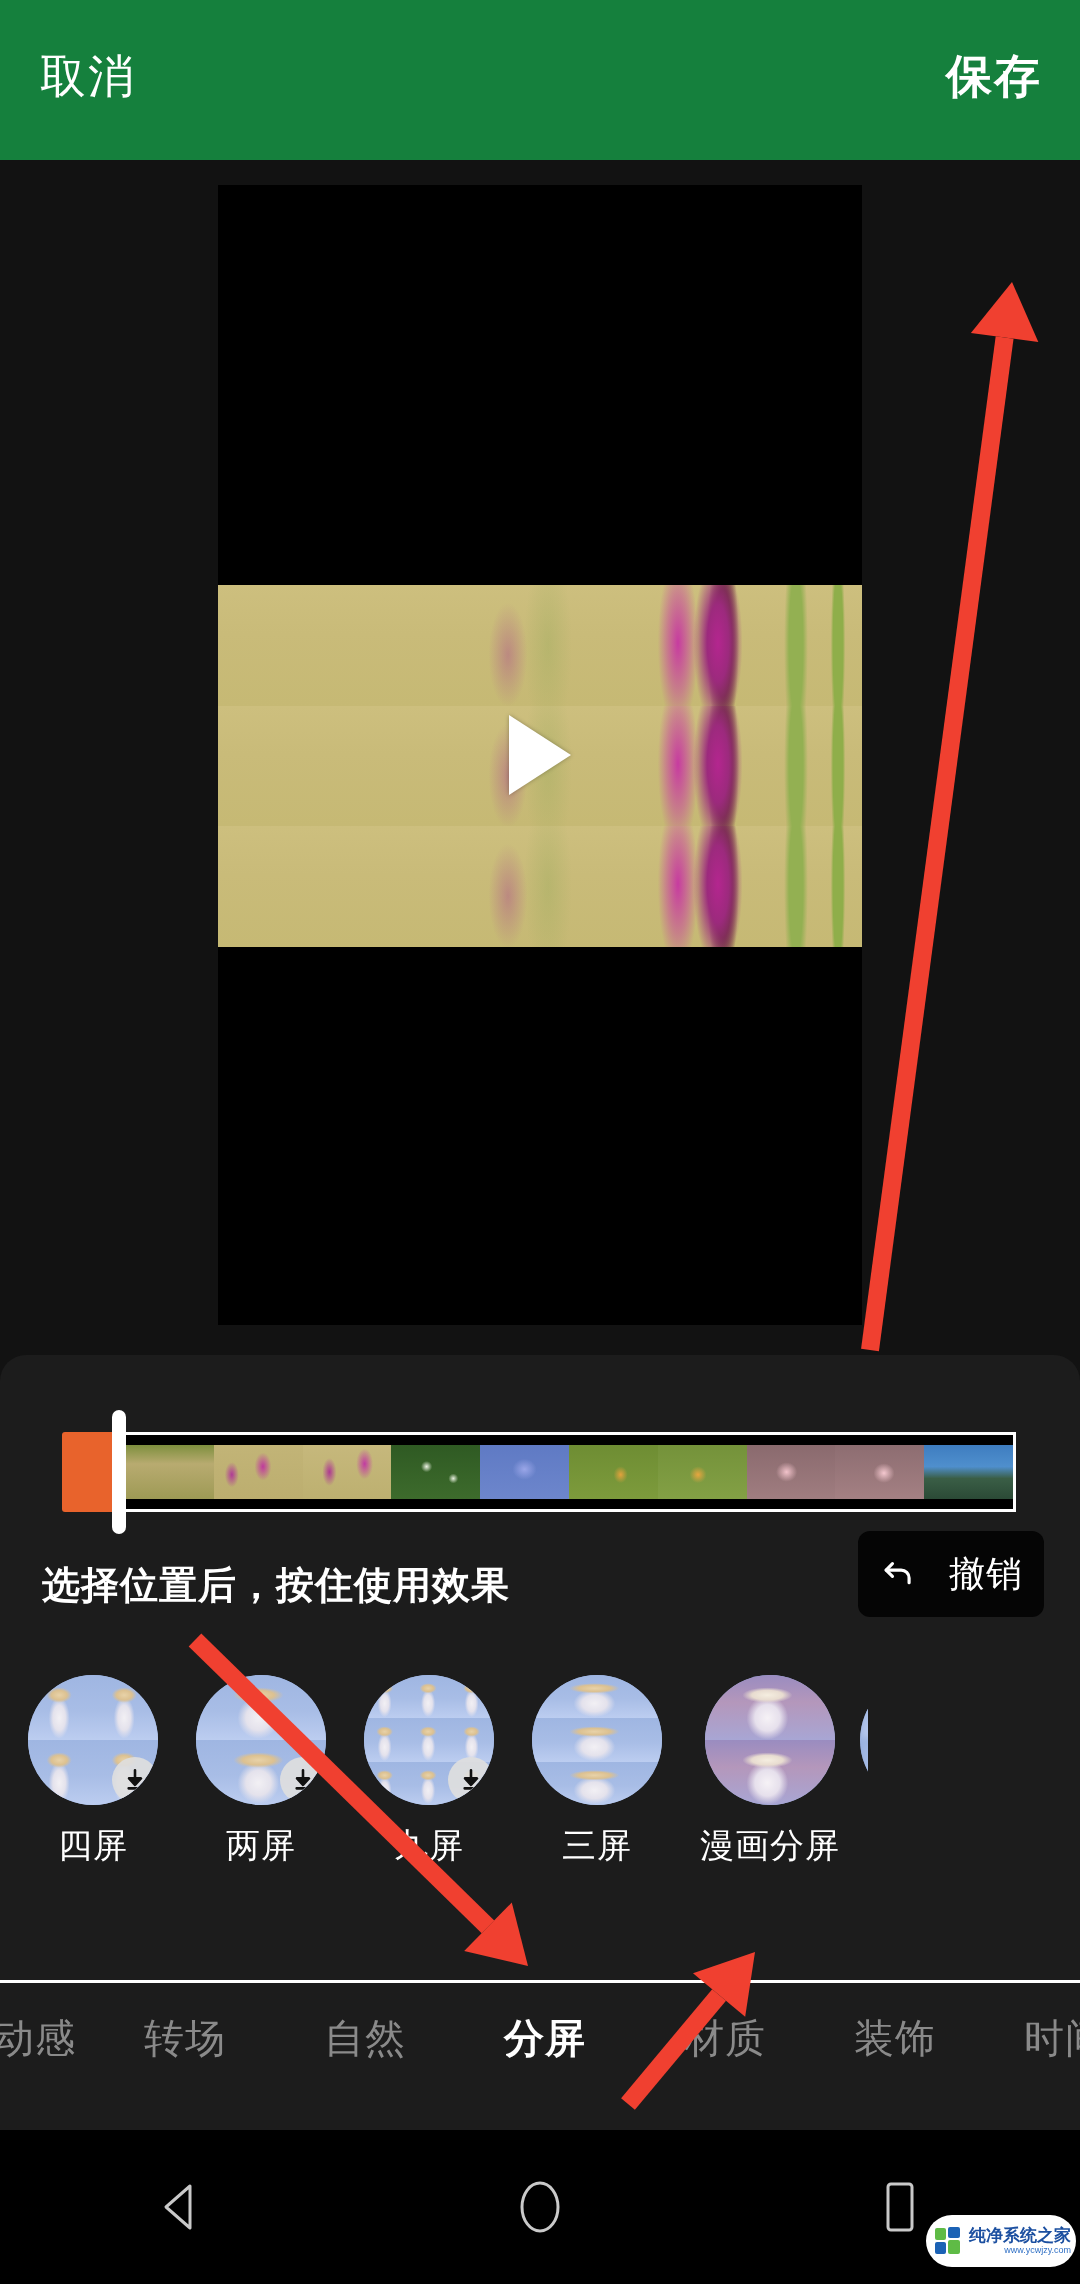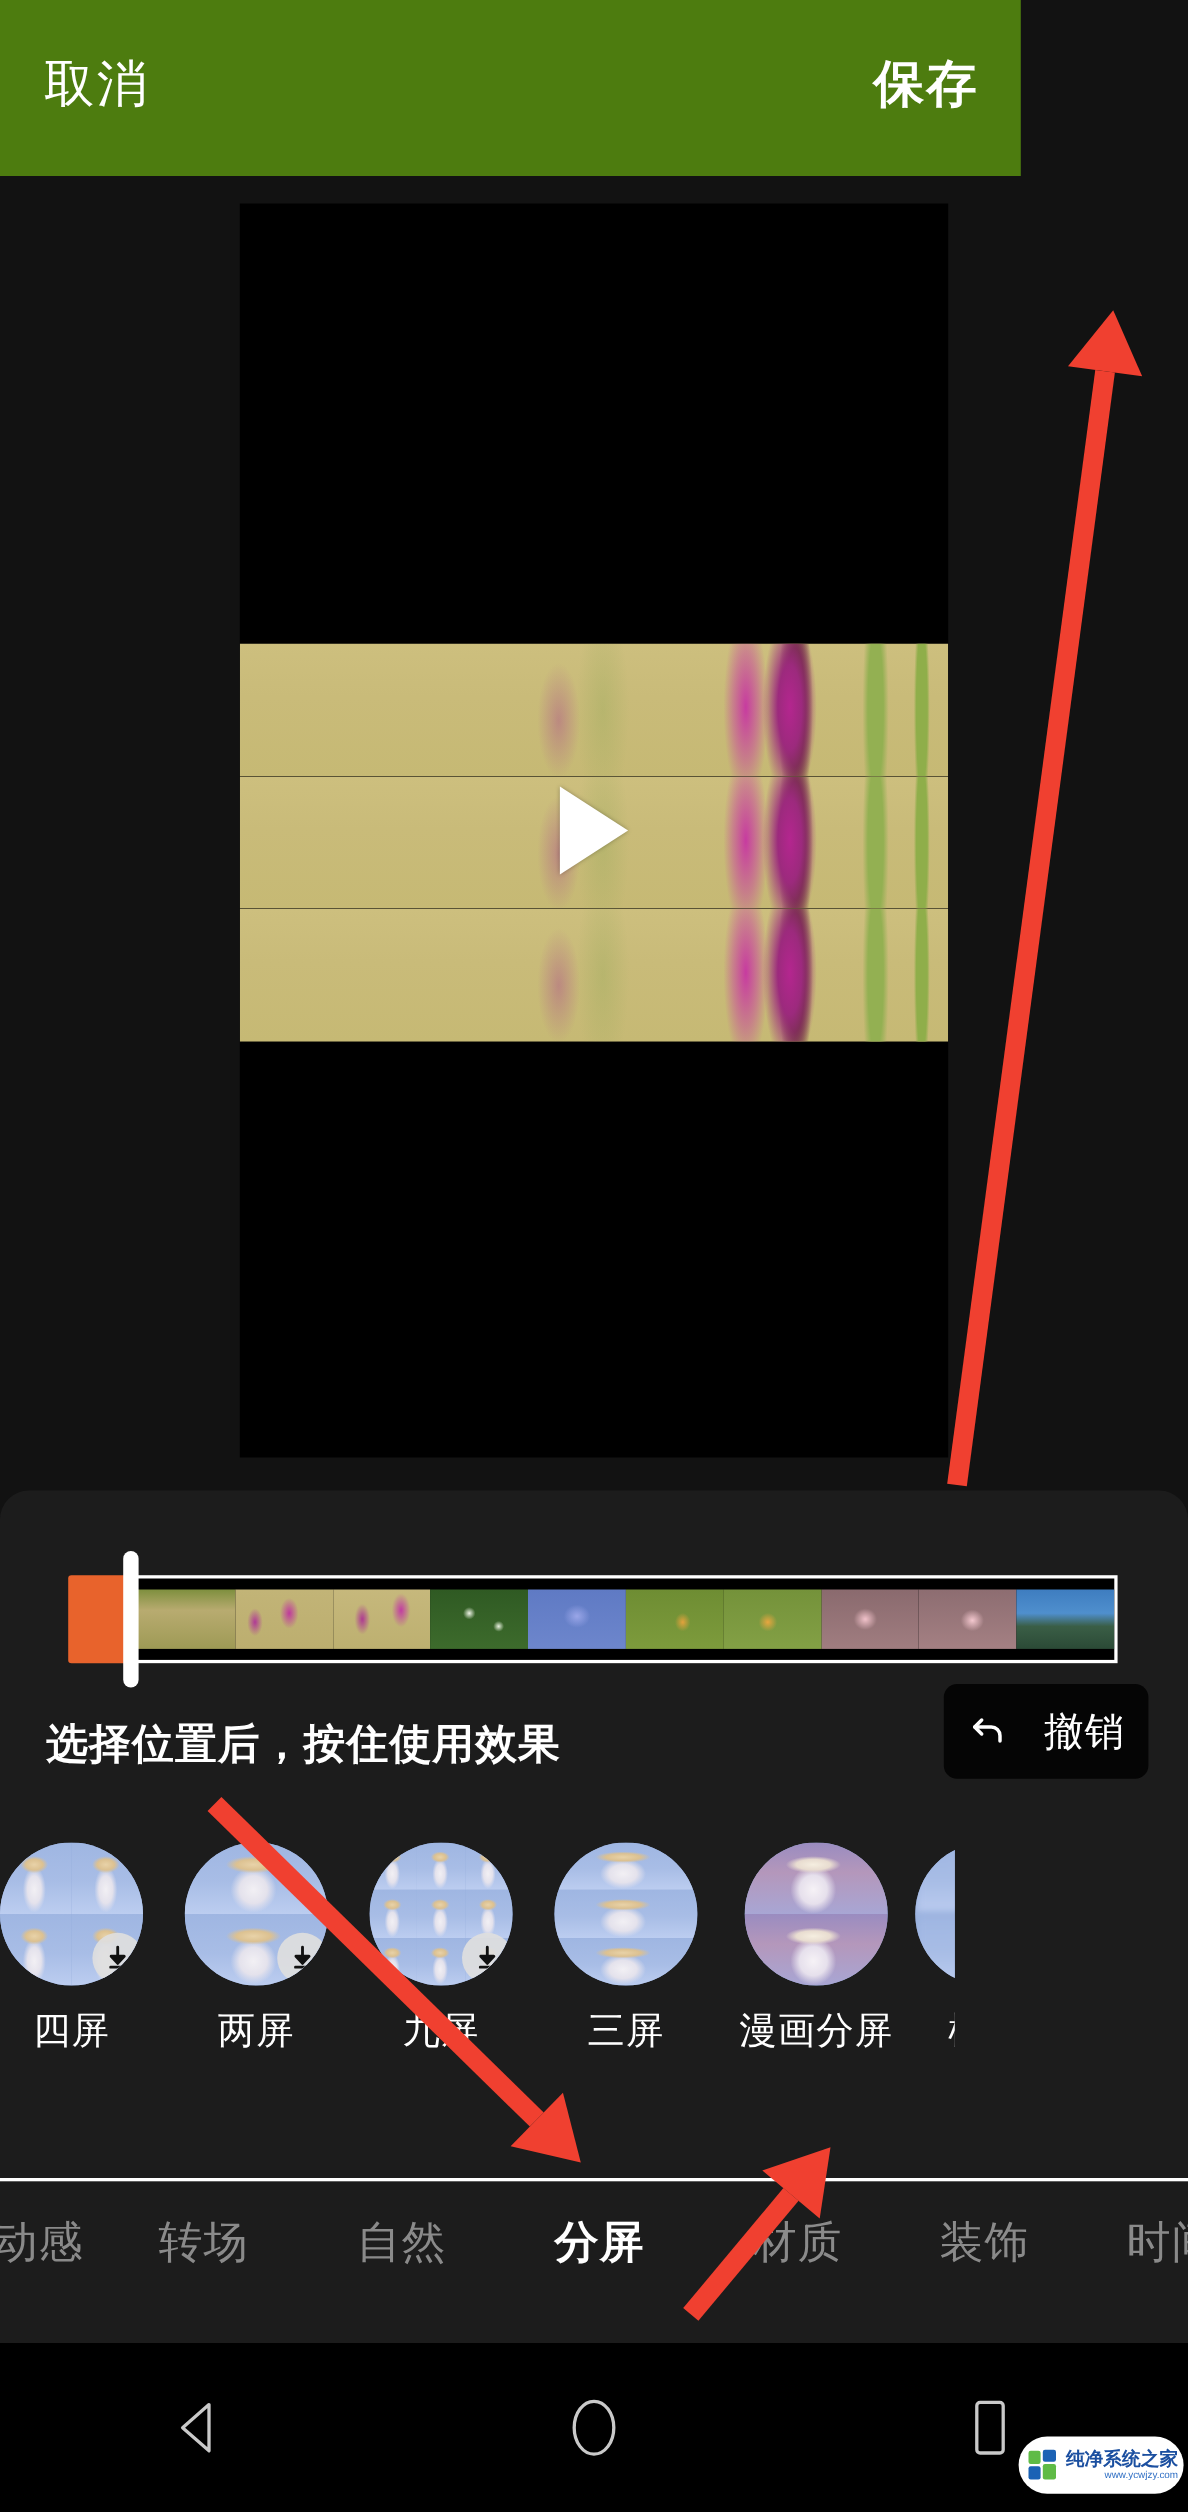--- a/index.html
+++ b/index.html
@@ -20,22 +20,22 @@
     width: 1080px;
     height: 2284px;
     background: #121212;
     overflow: hidden;
   }
 
   
   .header {
     position: absolute;
     left: 0; top: 0;
-    width: 928px; height: 160px;
-    background: #4d7c0f;
+    width: 1080px; height: 160px;
+    background: #15803d;
   }
   .header-btn {
     position: absolute;
     top: 48px;
     color: #ffffff;
     font-size: 46px;
     line-height: 56px;
     letter-spacing: 2px;
     font-weight: 500;
     background: none;
@@ -224,20 +224,21 @@
   }
 
   
   .effects {
     position: absolute;
     left: 0; top: 320px;
     width: 868px; height: 230px;
     display: flex;
     align-items: flex-start;
     gap: 0;
+    padding-left: 28px;
     box-sizing: border-box;
     overflow: hidden;
   }
   .effects { justify-content: flex-start; }
   .effect-slot {
     width: 132px;
     display: flex;
     flex-direction: column;
     align-items: center;
   }

